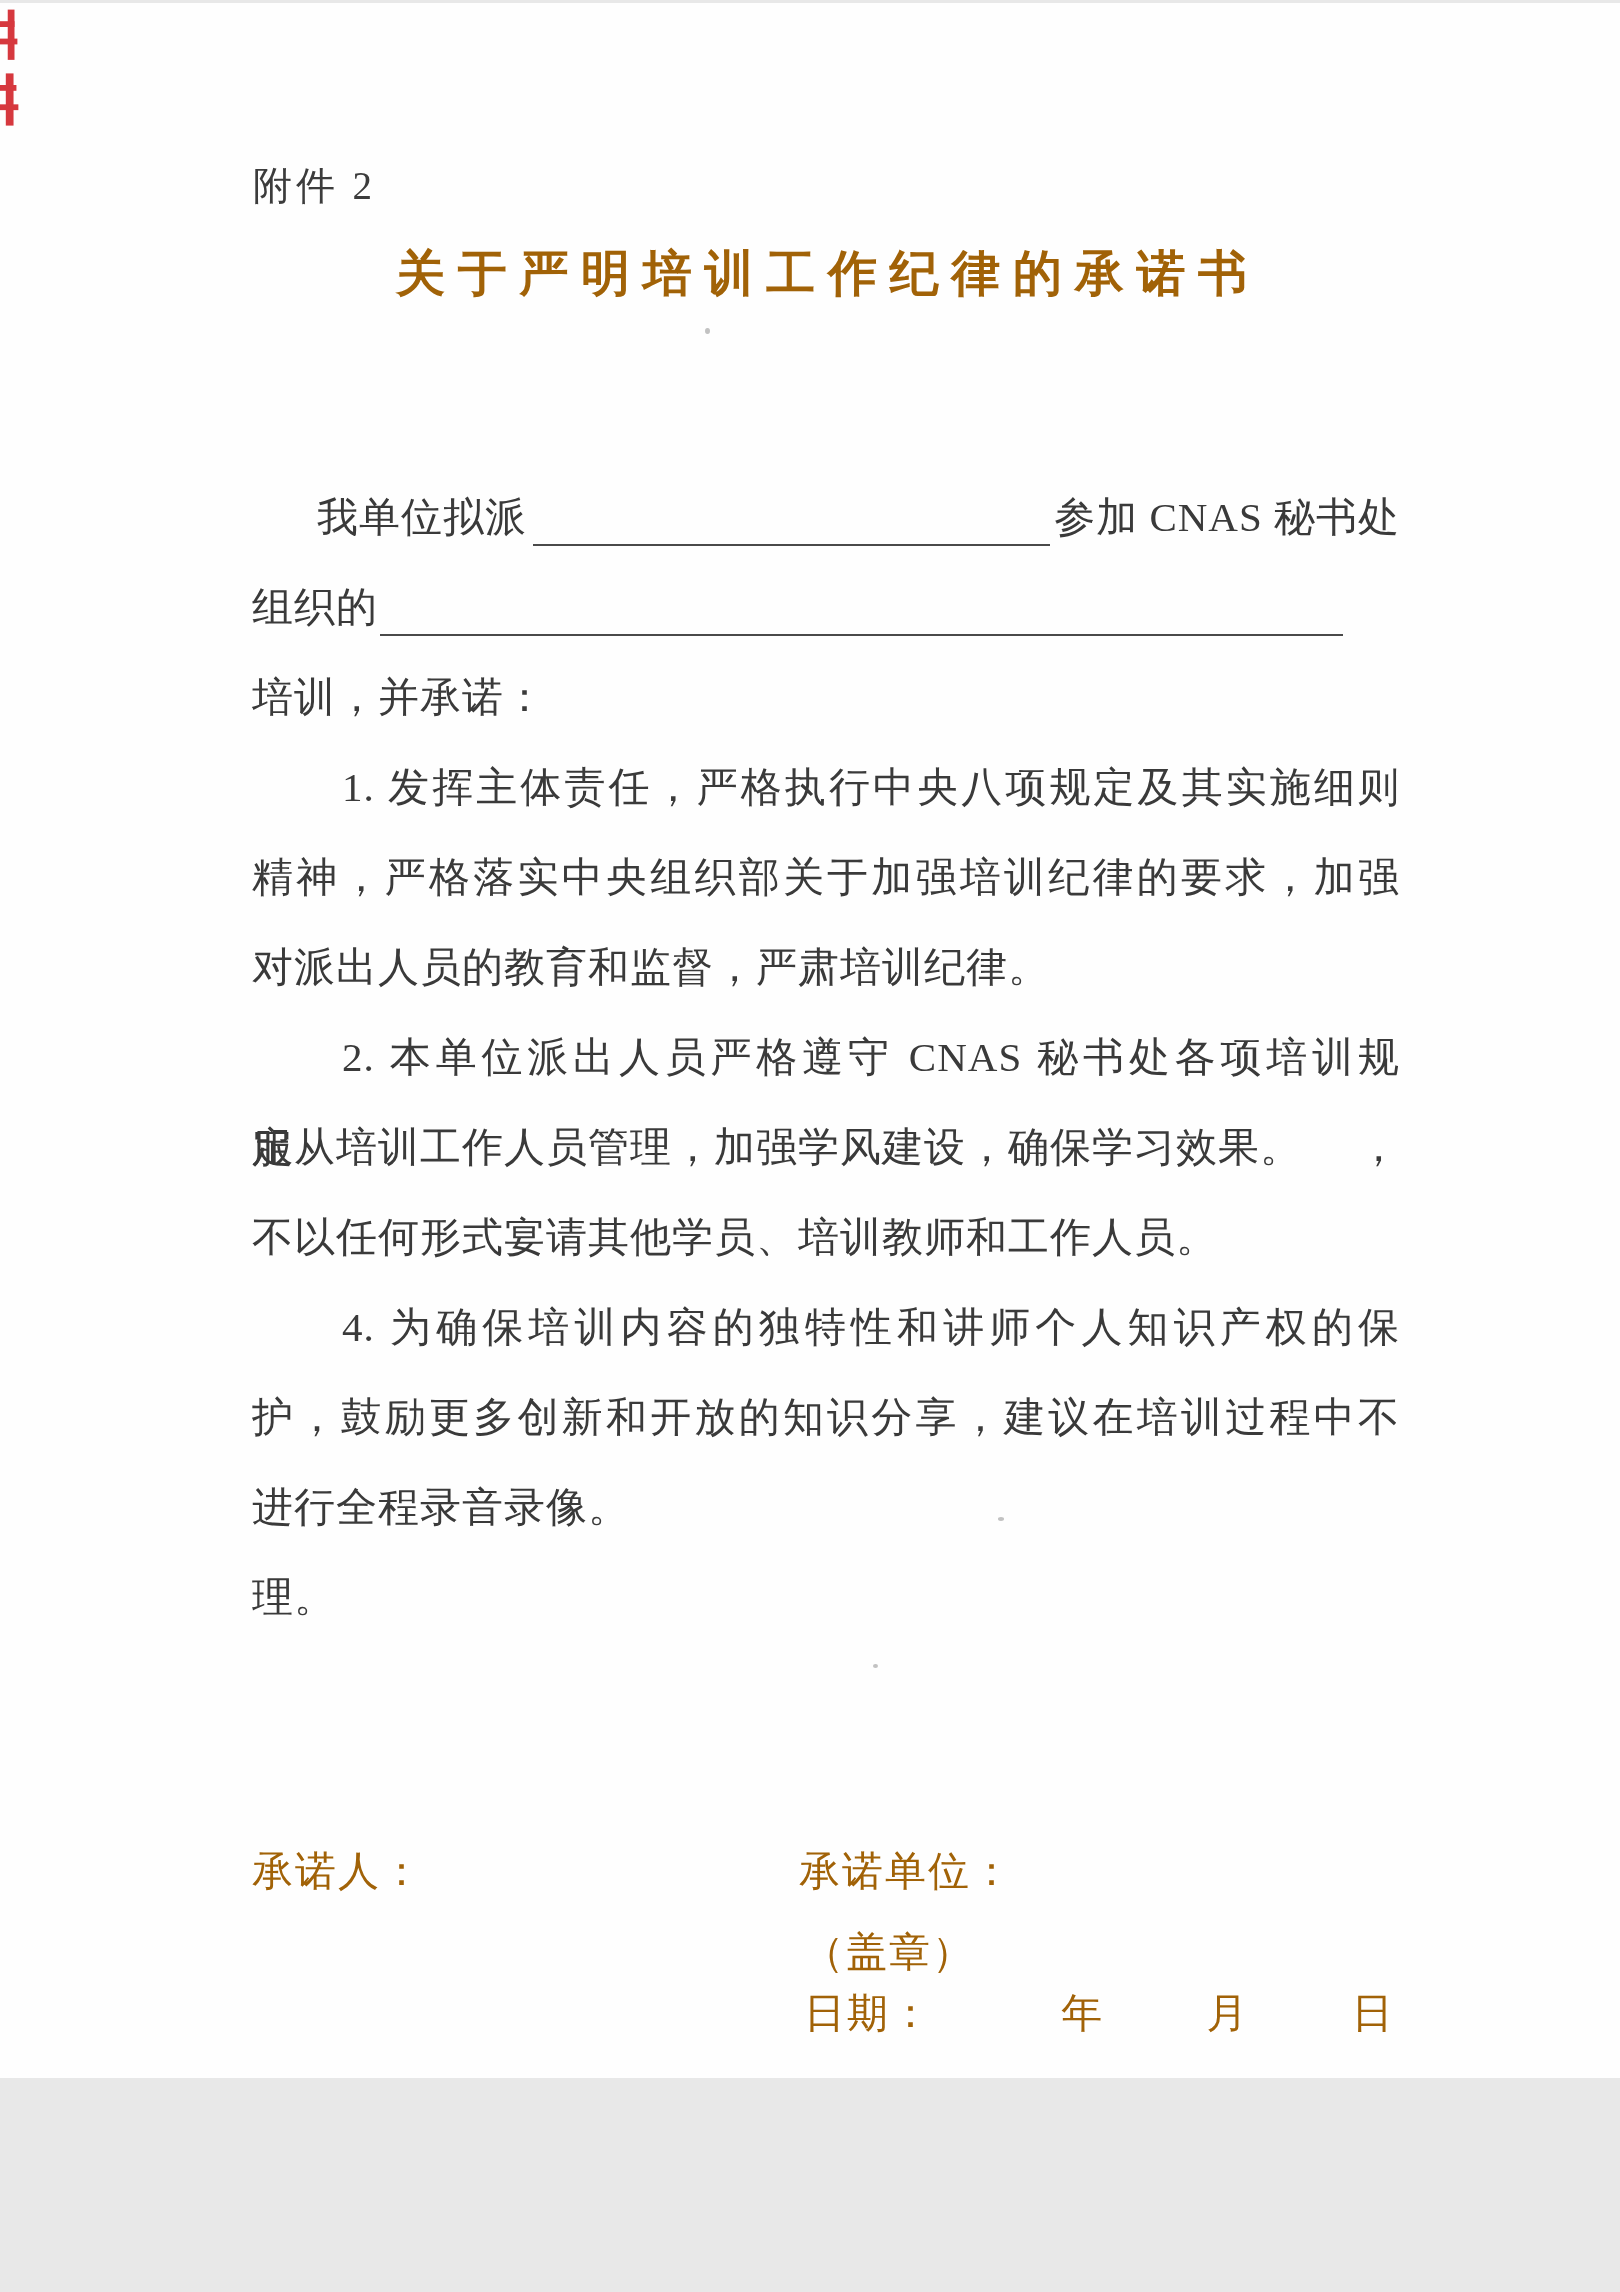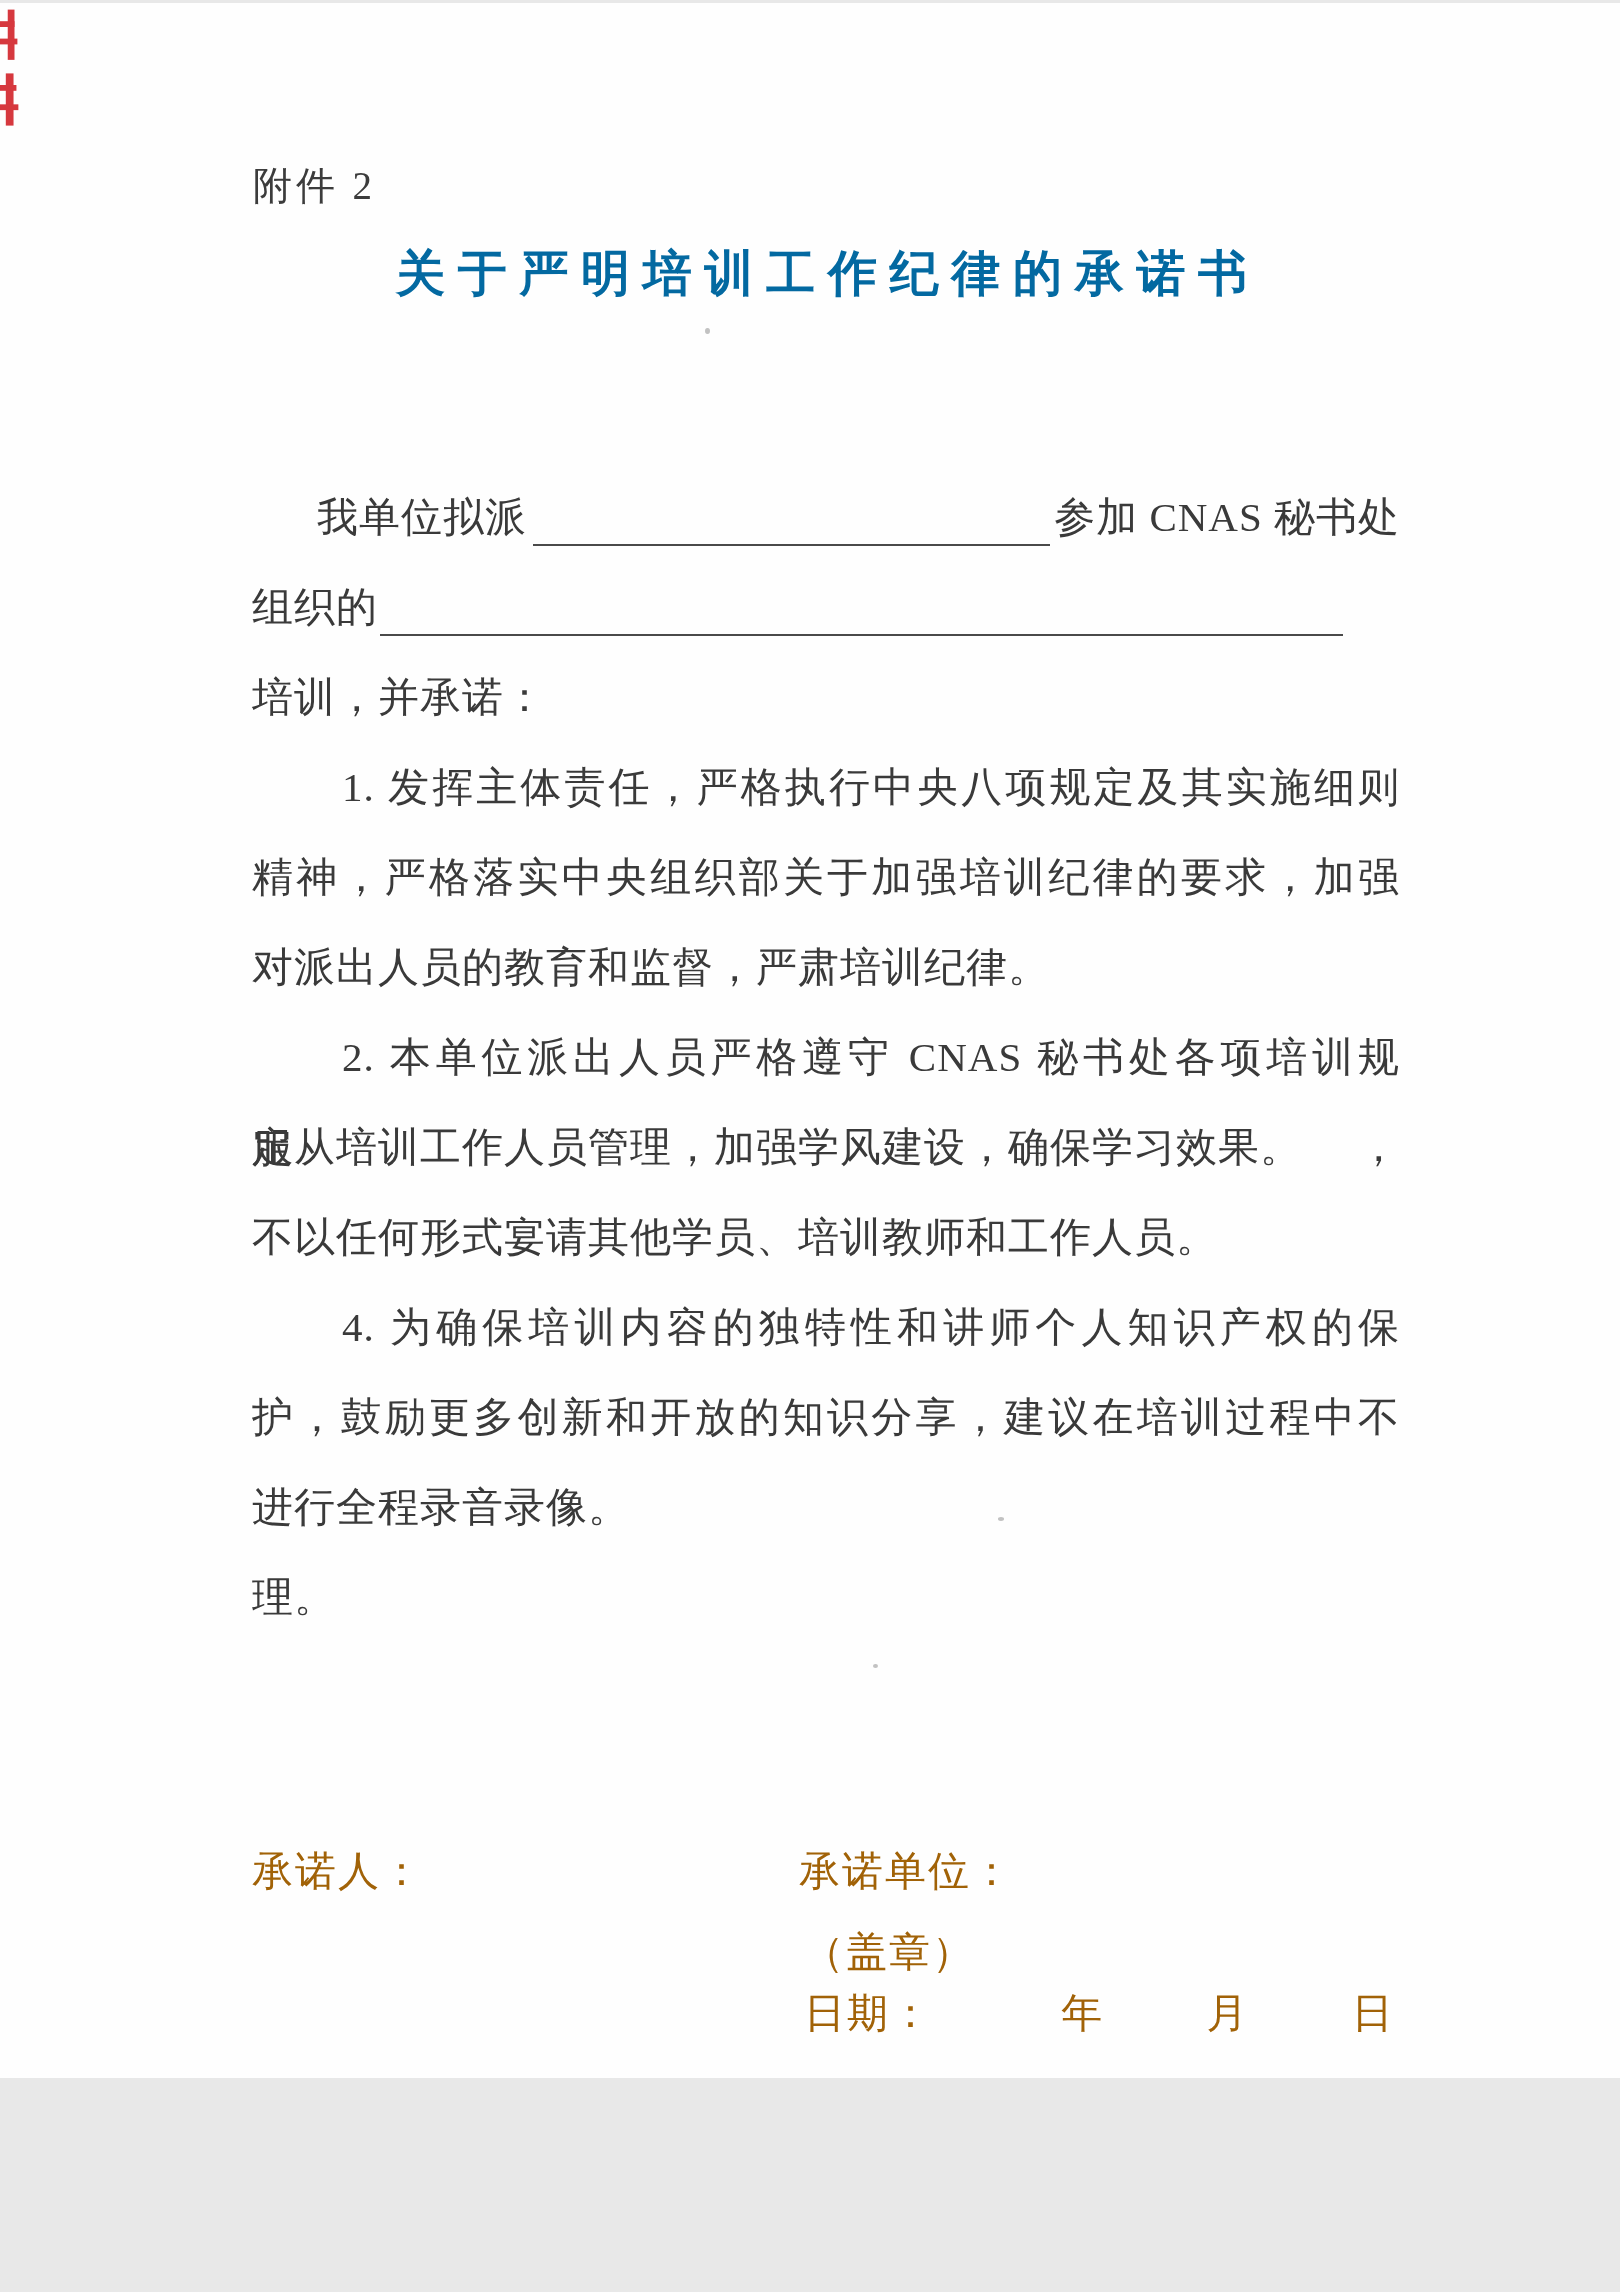--- a/index.html
+++ b/index.html
@@ -18,21 +18,21 @@
     left:253px; top:159px;
     font-size:39px; line-height:47px;
     letter-spacing:3.9px;
     color:#3c3c3c;
   }
   .doc-title {
     left:396px; top:241px;
     font-size:49px; line-height:59px;
     font-weight:700;
     letter-spacing:12.7px;
-    color:#0369a1;
+    color:#a16207;
     font-family:"DejaVu Sans","Liberation Sans",sans-serif;
   }
 
   .content {
     left:252px; top:469px; width:1148px;
     font-size:41px;
     color:#3a3a3a;
   }
   .line {
     line-height:90px; height:90px;

